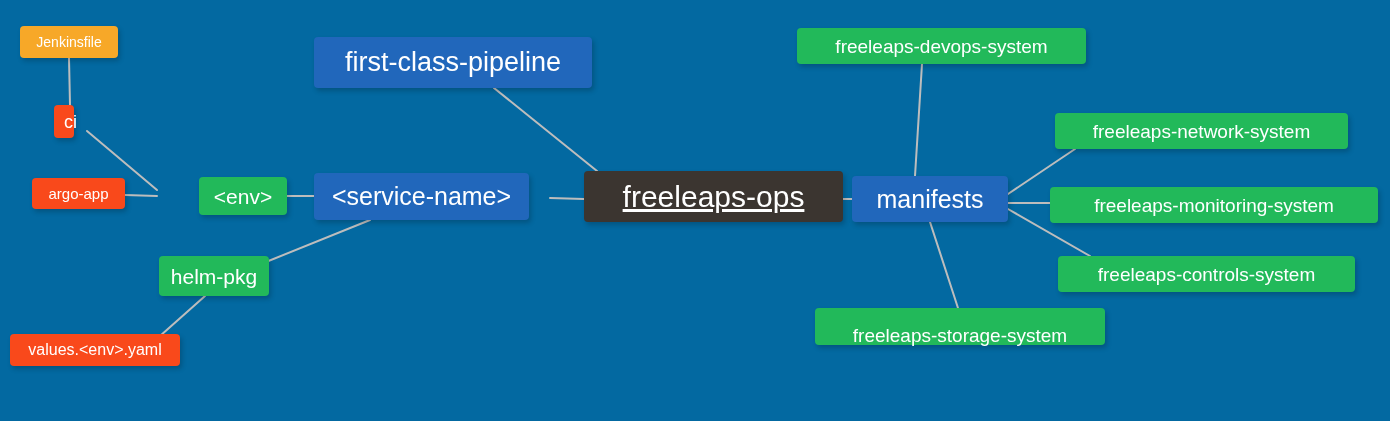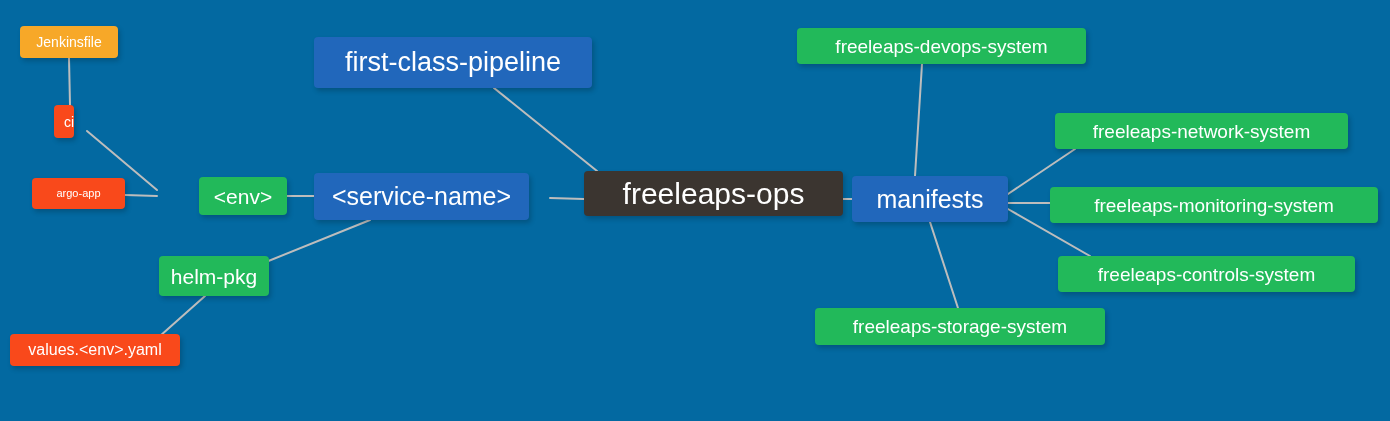--- a/index.html
+++ b/index.html
@@ -63,56 +63,56 @@
       <line x1="922" y1="64" x2="915" y2="176" stroke="#bdbdbd" stroke-width="2" stroke-linecap="round"></line>
       <line x1="1075" y1="149" x2="1008" y2="194" stroke="#bdbdbd" stroke-width="2" stroke-linecap="round"></line>
       <line x1="1050" y1="203" x2="1008" y2="203" stroke="#bdbdbd" stroke-width="2" stroke-linecap="round"></line>
       <line x1="1090" y1="256" x2="1008" y2="209" stroke="#bdbdbd" stroke-width="2" stroke-linecap="round"></line>
       <line x1="958" y1="308" x2="930" y2="222" stroke="#bdbdbd" stroke-width="2" stroke-linecap="round"></line>
     </svg>
   <div id="node-layer">
       <div class="node" style="left: 20px; top: 26px; width: 98px; height: 32px; background: rgb(247, 168, 40); font-size: 14px;">
         <span class="node-label">Jenkinsfile</span>
       </div>
-      <div class="node" style="left: 54px; top: 105px; width: 17px; height: 33px; background: rgb(249, 73, 27); font-size: 14px;">
+      <div class="node" style="left: 54px; top: 105px; width: 17px; height: 33px; background: rgb(249, 73, 27); font-size: 18px;">
         <span class="node-label">ci</span>
       </div>
-      <div class="node" style="left: 32px; top: 178px; width: 93px; height: 31px; background: rgb(249, 73, 27); font-size: 11px;">
+      <div class="node" style="left: 32px; top: 178px; width: 93px; height: 31px; background: rgb(249, 73, 27); font-size: 15px;">
         <span class="node-label">argo-app</span>
       </div>
       <div class="node" style="left: 157px; top: 177px; width: 88px; height: 38px; background: rgb(34, 185, 90); font-size: 21px; margin-left: 42px;">
         <span class="node-label">&lt;env&gt;</span>
       </div>
       <div class="node" style="left: 151px; top: 256px; width: 110px; height: 40px; background: rgb(34, 185, 90); font-size: 21px; margin-left: 8px;">
         <span class="node-label">helm-pkg</span>
       </div>
       <div class="node" style="left: 10px; top: 334px; width: 170px; height: 32px; background: rgb(249, 73, 27); font-size: 16px;">
         <span class="node-label">values.&lt;env&gt;.yaml</span>
       </div>
       <div class="node" style="left: 314px; top: 37px; width: 278px; height: 51px; background: rgb(33, 103, 187); font-size: 27px;">
         <span class="node-label">first-class-pipeline</span>
       </div>
       <div class="node" style="left: 314px; top: 173px; width: 215px; height: 47px; background: rgb(33, 103, 187); font-size: 25px;">
         <span class="node-label">&lt;service-name&gt;</span>
       </div>
-      <div class="node" style="left: 584px; top: 171px; width: 259px; height: 45px; background: rgb(59, 53, 48); font-size: 30px;">
+      <div class="node" style="left: 584px; top: 171px; width: 259px; height: 51px; background: rgb(59, 53, 48); font-size: 30px; text-decoration: underline;">
         <span class="node-label">freeleaps-ops</span>
       </div>
       <div class="node" style="left: 852px; top: 176px; width: 156px; height: 46px; background: rgb(33, 103, 187); font-size: 25px; justify-content: center;">
         <span class="node-label">manifests</span>
       </div>
       <div class="node" style="left: 797px; top: 28px; width: 289px; height: 36px; background: rgb(34, 185, 90); font-size: 19px;">
         <span class="node-label">freeleaps-devops-system</span>
       </div>
       <div class="node" style="left: 1055px; top: 113px; width: 293px; height: 36px; background: rgb(34, 185, 90); font-size: 19px;">
         <span class="node-label">freeleaps-network-system</span>
       </div>
       <div class="node" style="left: 1050px; top: 187px; width: 328px; height: 36px; background: rgb(34, 185, 90); font-size: 19px;">
         <span class="node-label">freeleaps-monitoring-system</span>
       </div>
       <div class="node" style="left: 1058px; top: 256px; width: 297px; height: 36px; background: rgb(34, 185, 90); font-size: 19px;">
         <span class="node-label">freeleaps-controls-system</span>
       </div>
-      <div class="node" style="left: 815px; top: 308px; width: 290px; height: 37px; background: rgb(34, 185, 90); font-size: 19px;">
+      <div class="node" style="left: 815px; top: 308px; width: 290px; height: 37px; background: rgb(34, 185, 90); font-size: 19px; align-items: flex-end;">
         <span class="node-label">freeleaps-storage-system</span>
       </div>
     </div>
 </div>
 
 </body></html>

